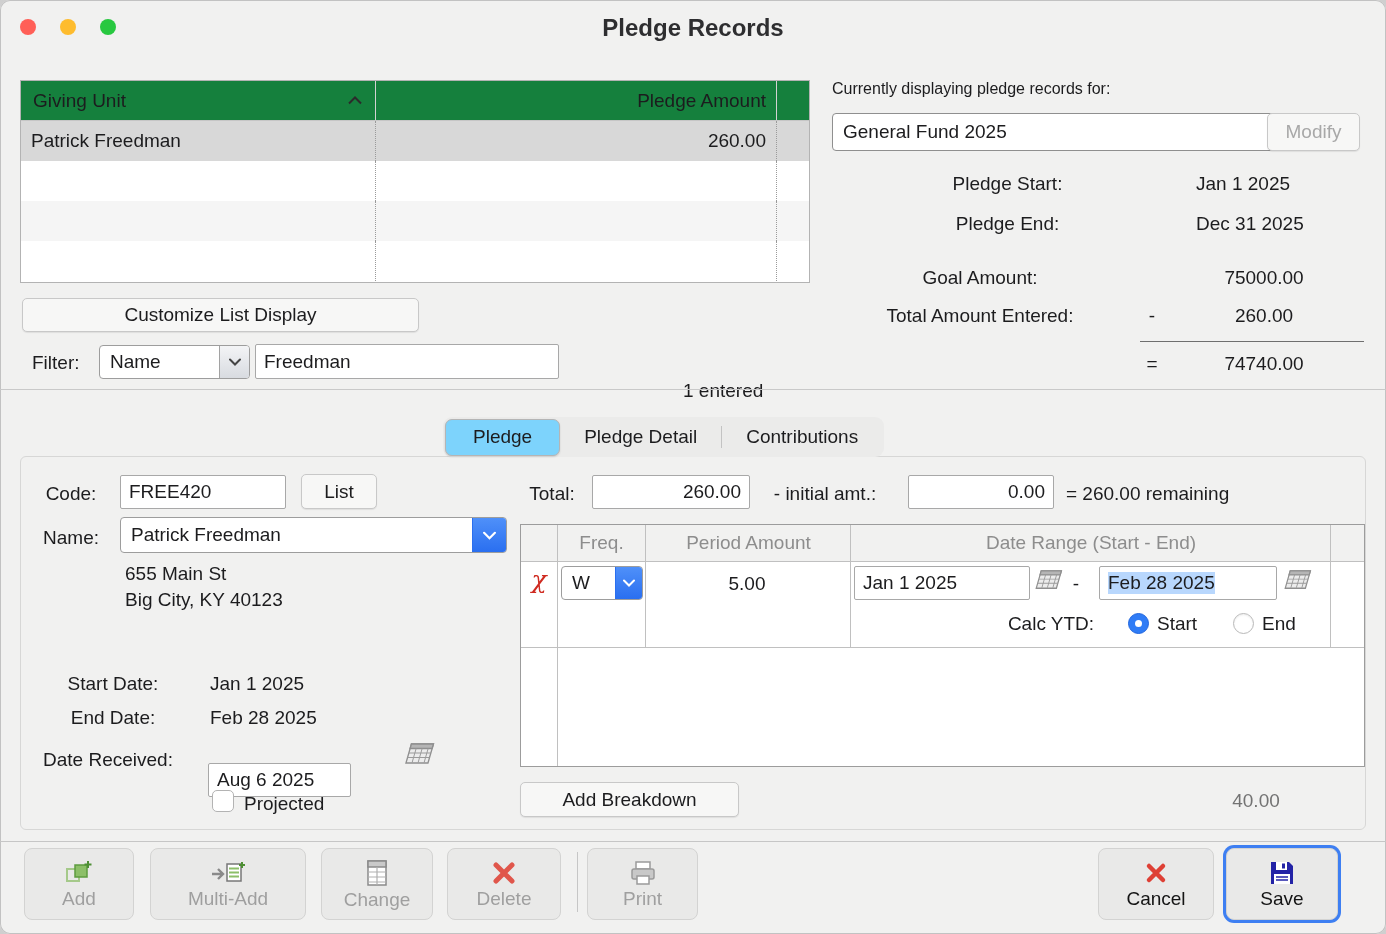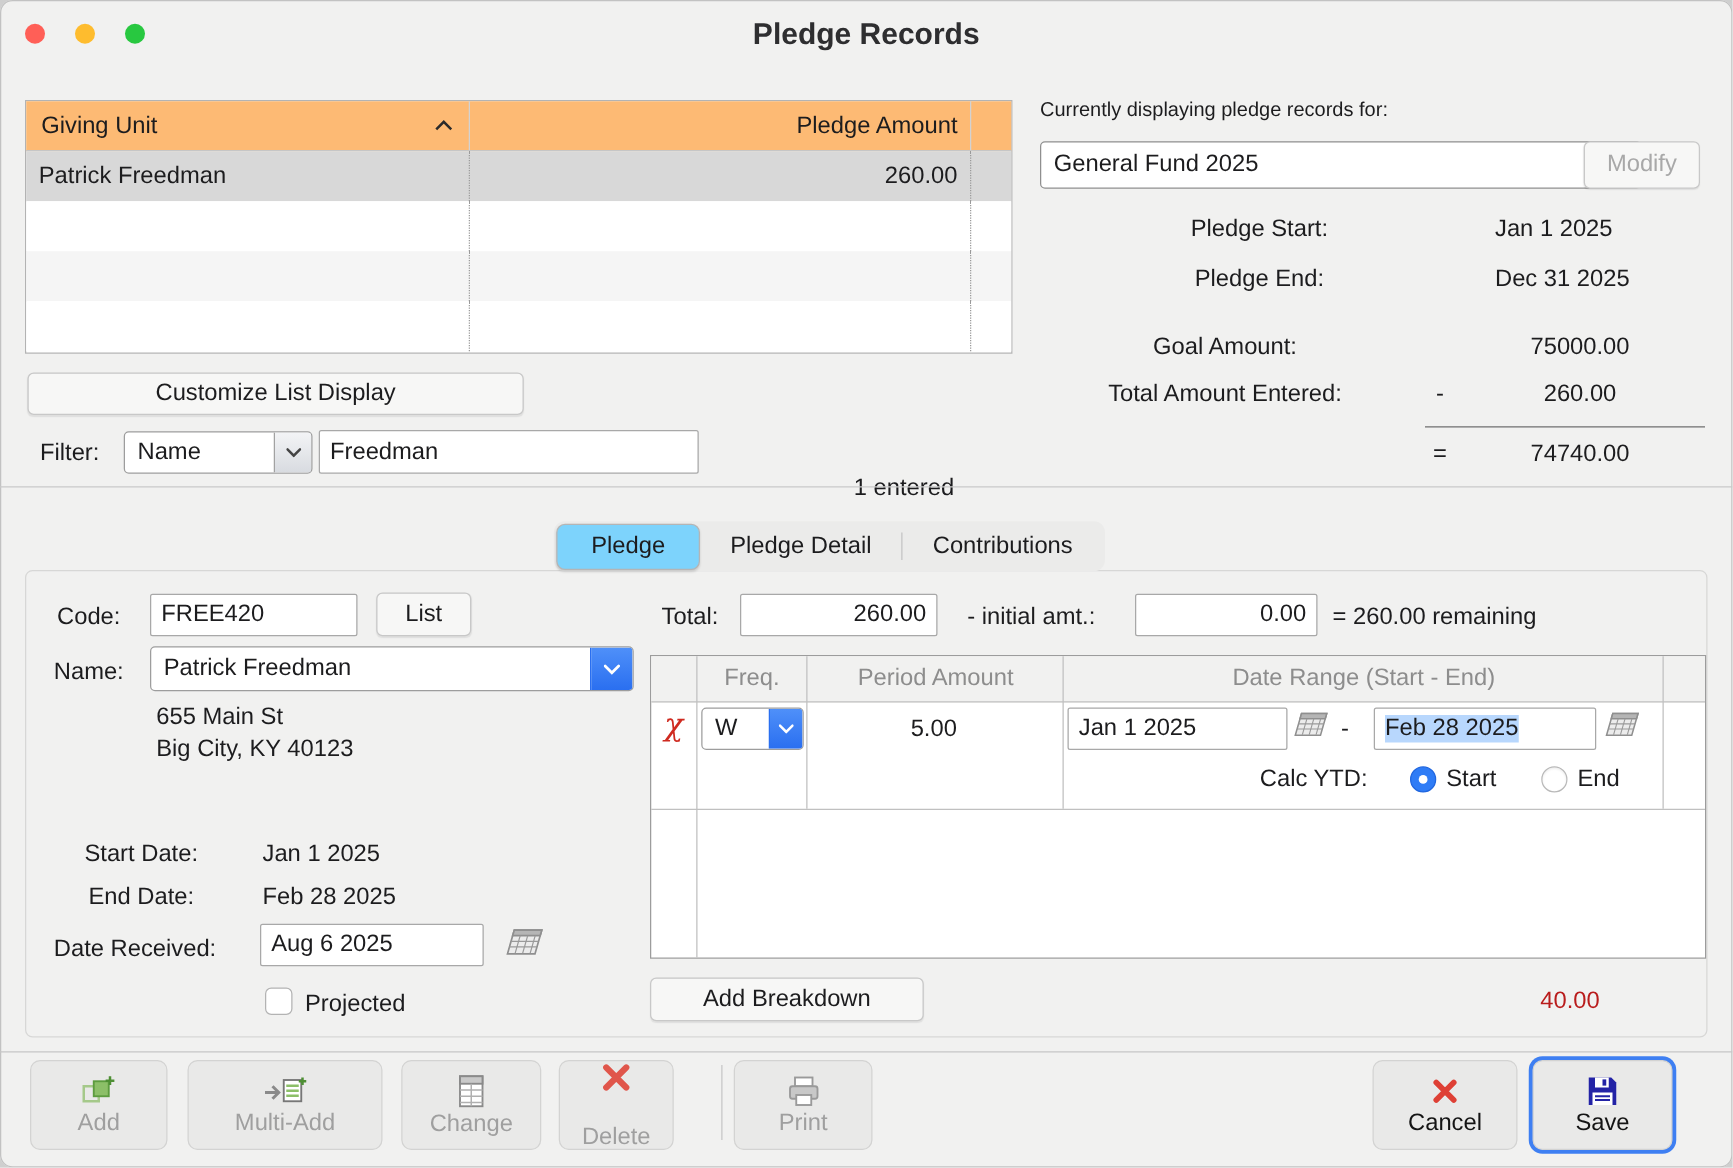--- a/index.html
+++ b/index.html
@@ -24,21 +24,21 @@
   .btn{position:absolute;background:#f7f7f6;border:1px solid #c8c8c8;border-radius:5px;display:flex;align-items:center;justify-content:center;box-shadow:0 1px 1px rgba(0,0,0,.08);cursor:default;}
   .btn.disabled{color:#a8a8a8;}
   .combo{position:absolute;background:#fff;border:1px solid #9d9d9d;border-radius:4px;display:flex;align-items:stretch;overflow:hidden;}
   .combo .val{flex:1;display:flex;align-items:center;padding:0 10px;white-space:nowrap;overflow:hidden;}
   .combo .seg{display:flex;align-items:center;justify-content:center;border-left:1px solid #a2a2a2;background:linear-gradient(#f3f4f6,#d8dbe0);}
   .combo .seg.gray{width:30px;}
   .combo .seg.blue{width:34px;background:linear-gradient(#4f90f9,#2a6ff0);border-left:1px solid #2a6ff0;}
 
   
   #gu-table{position:absolute;left:20px;top:80px;width:790px;height:203px;background:#fff;border:1px solid #b3b3b3;}
-  .gu-h{display:flex;height:40px;background:#fdba74;border-bottom:1px solid #c6c6c6;}
+  .gu-h{display:flex;height:40px;background:#15803d;border-bottom:1px solid #c6c6c6;}
   .gu-h .c1{width:355px;display:flex;align-items:center;justify-content:space-between;padding:0 12px;border-right:1px solid #d2d2d2;}
   .gu-h .c2{width:401px;display:flex;align-items:center;justify-content:flex-end;padding:0 10px;border-right:1px solid #d2d2d2;}
   .gu-h .c3{flex:1;}
   .gu-r{display:flex;height:40px;background:#fff;}
   .gu-r .c1{width:355px;display:flex;align-items:center;padding:0 10px;border-right:1px dotted #9a9a9a;}
   .gu-r .c2{width:401px;display:flex;align-items:center;justify-content:flex-end;padding:0 10px;border-right:1px dotted #9a9a9a;}
   .gu-r .c3{flex:1;}
   .gu-r.sel{background:#d8d8d8;}
   .gu-r.alt{background:#f5f5f5;}
 
@@ -80,21 +80,21 @@
   #list-btn{left:301px;top:474px;width:76px;height:35px;}
   #name-label{left:30px;top:526px;width:82px;}
   #name-select{left:120px;top:517px;width:387px;height:36px;}
   #addr1{left:125px;top:562px;}
   #addr2{left:125px;top:588px;}
   #sd-label{left:30px;top:672px;width:166px;}
   #sd-value{left:210px;top:672px;}
   #ed-label{left:30px;top:706px;width:166px;}
   #ed-value{left:210px;top:706px;}
   #dr-label{left:20px;top:748px;width:176px;}
-  #dr-field{left:208px;top:739px;width:179px;height:34px;}
+  #dr-field{left:208px;top:763px;width:143px;height:34px;}
   #dr-cal{position:absolute;left:404px;top:742px;}
   #projected-box{position:absolute;left:212px;top:790px;width:22px;height:22px;background:#fff;border:1px solid #b3b3b3;border-radius:5px;}
   #projected-label{left:244px;top:792px;}
 
   
   #total-label{left:520px;top:482px;width:64px;}
   #total-field{left:592px;top:475px;width:158px;height:34px;}
   #init-label{left:752px;top:482px;width:146px;}
   #init-field{left:908px;top:475px;width:146px;height:34px;}
   #remaining-text{left:1066px;top:482px;}
@@ -125,31 +125,31 @@
   .radio.on{background:#2f7cf6;border:1px solid #2066df;}
   .radio.on::after{content:"";position:absolute;left:6px;top:6px;width:7px;height:7px;background:#fff;border-radius:50%;}
   .radio.off{background:#fff;border:1px solid #b9b9b9;box-shadow:inset 0 1px 2px rgba(0,0,0,.08);}
   #radio-start{left:607px;top:88px;}
   #calc-start-label{left:636px;top:87px;}
   #radio-end{left:712px;top:88px;}
   #calc-end-label{left:741px;top:87px;}
   .hl{background:#b8d7fd;}
 
   #addbd-btn{left:520px;top:782px;width:219px;height:35px;}
-  #bd-total{left:1200px;top:789px;width:112px;color:#b91c1c;}
+  #bd-total{left:1200px;top:789px;width:112px;color:#737373;}
 
   
   #toolbar-divider{position:absolute;left:0;top:841px;width:1386px;height:1px;background:#c6c6c6;}
   .tbtn{position:absolute;top:848px;height:72px;background:#e9e9e8;border:1px solid #d3d3d2;border-radius:8px;display:flex;flex-direction:column;align-items:center;justify-content:center;gap:3px;}
   .tbtn .tlabel{font-size:19px;color:#9f9f9f;line-height:1;}
   .tbtn.primary .tlabel{color:#141414;}
   #btn-add{left:24px;width:110px;}
   #btn-multiadd{left:150px;width:156px;}
   #btn-change{left:321px;width:112px;}
-  #btn-delete{left:447px;width:92px;justify-content:space-between;}
+  #btn-delete{left:447px;width:114px;}
   #tb-vsep{position:absolute;left:577px;top:852px;width:1px;height:60px;background:#c6c6c6;}
   #btn-print{left:587px;width:111px;}
   #btn-cancel{left:1098px;width:116px;}
   #btn-save{left:1226px;width:112px;box-shadow:0 0 0 3px #3e7ff2;}
 </style>
 </head>
 <body>
 
 <div class="window">
 

